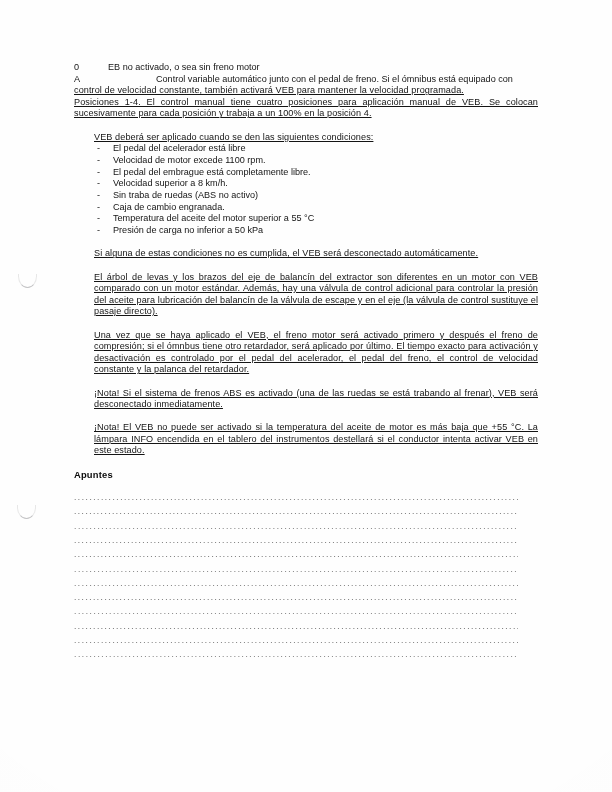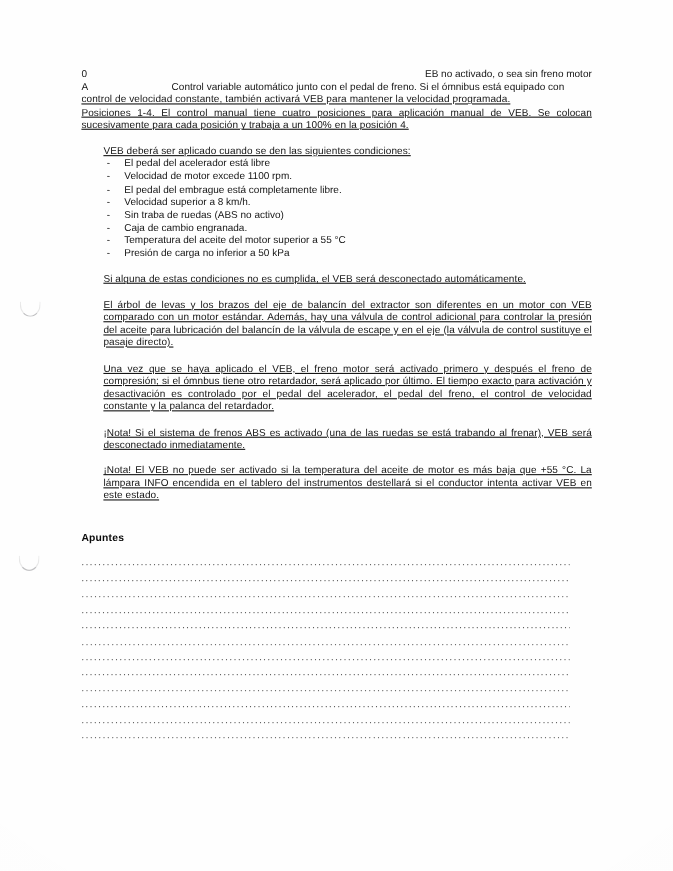--- a/index.html
+++ b/index.html
@@ -75,21 +75,21 @@
     font-size: 9.1px;
     line-height: 11.6px;
     color: #141414;
   }
   .defrow .key {
     width: 34px;
     flex: 0 0 34px;
   }
   .defrow .val {
     flex: 1 1 auto;
-    text-align: right;
+    text-align: left;
   }
   .defrow.justified .val {
     text-align: justify;
     text-justify: inter-word;
     margin-left: 48px;
   }
 
   
   .cond-list {
     list-style: none;
@@ -202,21 +202,21 @@
         <span class="txt">Presión de carga no inferior a 50 kPa</span>
       </li>
     </ul>
 
     <p class="para gap">Si alguna de estas condiciones no es cumplida, el VEB será desconectado automáticamente.</p>
     <p class="para gap">El árbol de levas y los brazos del eje de balancín del extractor son diferentes en un motor con VEB comparado con un motor estándar. Además, hay una válvula de control adicional para controlar la presión del aceite para lubricación del balancín de la válvula de escape y en el eje (la válvula de control sustituye el pasaje directo).</p>
     <p class="para gap">Una vez que se haya aplicado el VEB, el freno motor será activado primero y después el freno de compresión; si el ómnbus tiene otro retardador, será aplicado por último. El tiempo exacto para activación y desactivación es controlado por el pedal del acelerador, el pedal del freno, el control de velocidad constante y la palanca del retardador.</p>
     <p class="para gap">¡Nota! Si el sistema de frenos ABS es activado (una de las ruedas se está trabando al frenar), VEB será desconectado inmediatamente.</p>
     <p class="para gap">¡Nota! El VEB no puede ser activado si la temperatura del aceite de motor es más baja que +55 °C. La lámpara INFO encendida en el tablero del instrumentos destellará si el conductor intenta activar VEB en este estado.</p>
 
-    <h2 class="apuntes-head" style="margin-top:26px;">Apuntes</h2>
+    <h2 class="apuntes-head" style="margin-top:12px;">Apuntes</h2>
 
     <div class="notes-lines">
       <div class="dotline">.................................................................................................................................................................................................................</div>
       <div class="dotline">.................................................................................................................................................................................................................</div>
       <div class="dotline">.................................................................................................................................................................................................................</div>
       <div class="dotline">.................................................................................................................................................................................................................</div>
       <div class="dotline">.................................................................................................................................................................................................................</div>
       <div class="dotline">.................................................................................................................................................................................................................</div>
       <div class="dotline">.................................................................................................................................................................................................................</div>
       <div class="dotline">.................................................................................................................................................................................................................</div>

